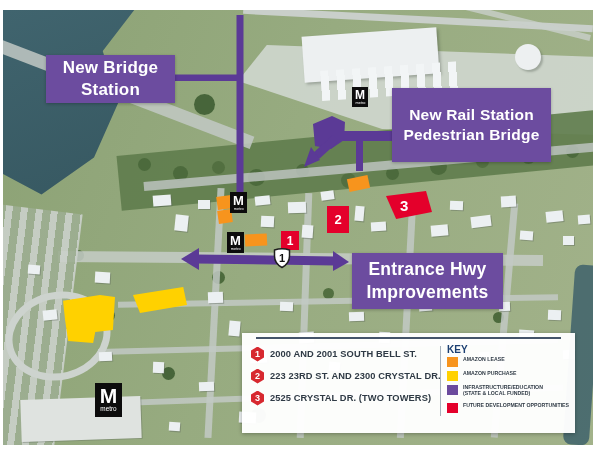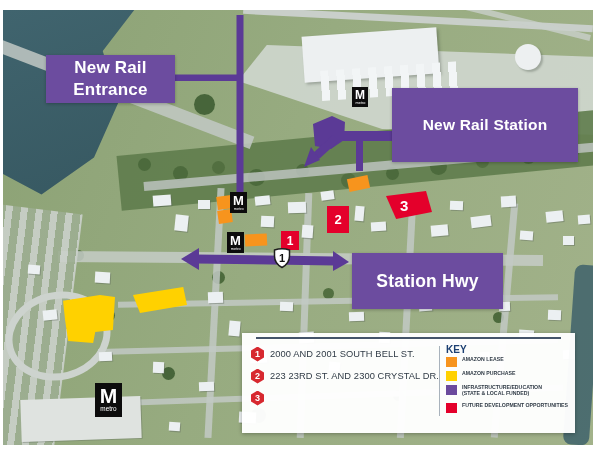--- a/index.html
+++ b/index.html
@@ -94,21 +94,21 @@
   .legend{left:239px;top:323px;width:333px;height:100px;background:rgba(255,255,255,.97);
         box-shadow:0 1px 4px rgba(0,0,0,.3);}
   .legend-title{margin:8px 14px 0;font-size:13.5px;font-weight:bold;color:#1C3F72;letter-spacing:.4px;}
   .legend-rule{margin:4px 14px 0;height:2px;background:#44546A;}
   .legend-body{display:flex;padding-top:4px;}
   .legend-items{width:198px;padding-left:9px;box-sizing:border-box;}
   .litem{display:flex;align-items:center;height:22px;}
   .hex{width:13px;height:15px;flex:none;background:#D7282F;color:#fff;font-size:9px;font-weight:bold;
        display:flex;align-items:center;justify-content:center;
        clip-path:polygon(50% 0,100% 27%,100% 73%,50% 100%,0 73%,0 27%);}
-  .litext{margin-left:6px;font-size:9.3px;font-weight:normal;color:#2F3A45;letter-spacing:.1px;white-space:nowrap;}
+  .litext{margin-left:6px;font-size:9.3px;font-weight:bold;color:#2F3A45;letter-spacing:.1px;white-space:nowrap;}
   .legend-div{width:1px;background:#A8B2BC;margin-top:3px;height:70px;flex:none;}
   .legend-key{margin-left:6px;}
   .key-title{font-size:10px;font-weight:bold;color:#1C3F72;margin-top:1px;}
   .krow{display:flex;align-items:flex-start;height:13px;margin-top:1px;}
   .krow.two{height:17px;}
   .sw{width:11px;height:10px;flex:none;margin-top:1px;}
   .klabel{margin-left:5px;font-size:10px;font-weight:bold;color:#2F3A45;line-height:1.15;
        transform:scale(.52);transform-origin:left top;white-space:nowrap;}
 </style>
 </head>
@@ -229,44 +229,47 @@
     <div class="mlogo" style="left:224px;top:222px;width:17px;height:21px;">
       <div class="m" style="font-size:13px;padding-top:2px;">M</div>
       <div class="mt" style="font-size:7px;transform:scale(.55);">metro</div>
     </div>
     <div class="mlogo" style="left:92px;top:373px;width:27px;height:34px;">
       <div class="m" style="font-size:21px;padding-top:2px;">M</div>
       <div class="mt" style="font-size:8px;transform:scale(.8);">metro</div>
     </div>
 
     <div class="callout abs" style="left:43px;top:45px;width:129px;height:48px;font-size:17px;">
-      <div>New Rail</div>
-      <div>Entrance</div>
-    </div>
-    <div class="callout abs" style="left:389px;top:78px;width:186px;height:74px;font-size:15.5px;">
+      <div>New Bridge</div>
+      <div>Station</div>
+    </div>
+    <div class="callout abs" style="left:389px;top:78px;width:159px;height:74px;font-size:15.5px;">
       <div>New Rail Station</div>
+      <div>Pedestrian Bridge</div>
     </div>
     <div class="callout abs" style="left:349px;top:243px;width:151px;height:56px;font-size:17.5px;">
-      <div>Station Hwy</div>
+      <div>Entrance Hwy</div>
+      <div>Improvements</div>
     </div>
 
     <div class="abs legend">
       <div class="legend-rule"></div>
       <div class="legend-body">
         <div class="legend-items">
           <div class="litem">
             <span class="hex">1</span>
             <span class="litext">2000 AND 2001 SOUTH BELL ST.</span>
           </div>
           <div class="litem">
             <span class="hex">2</span>
             <span class="litext">223 23RD ST. AND 2300 CRYSTAL DR.</span>
           </div>
           <div class="litem">
             <span class="hex">3</span>
+            <span class="litext">2525 CRYSTAL DR. (TWO TOWERS)</span>
           </div>
         </div>
         <div class="legend-div"></div>
         <div class="legend-key">
           <div class="key-title">KEY</div>
           <div class="krow">
             <span class="sw" style="background-color: rgb(247, 148, 29);"></span>
             <span class="klabel">AMAZON LEASE</span>
           </div>
           <div class="krow">

